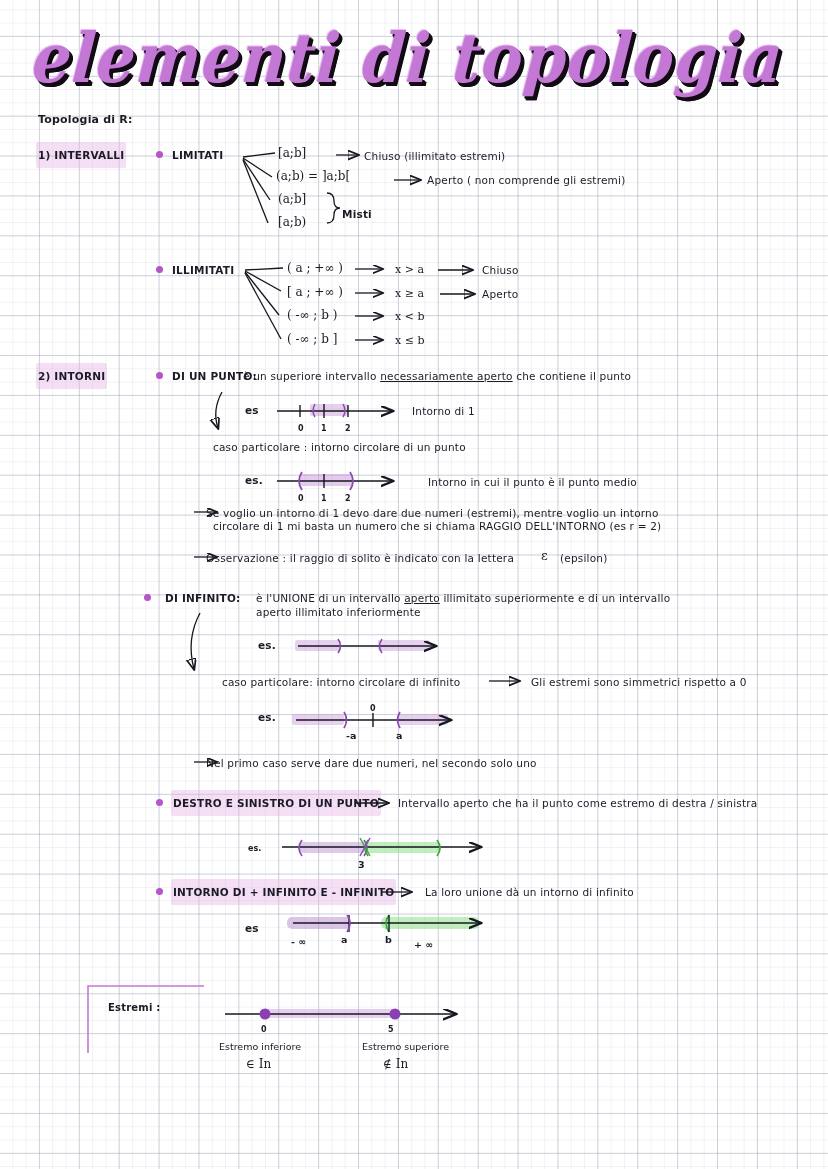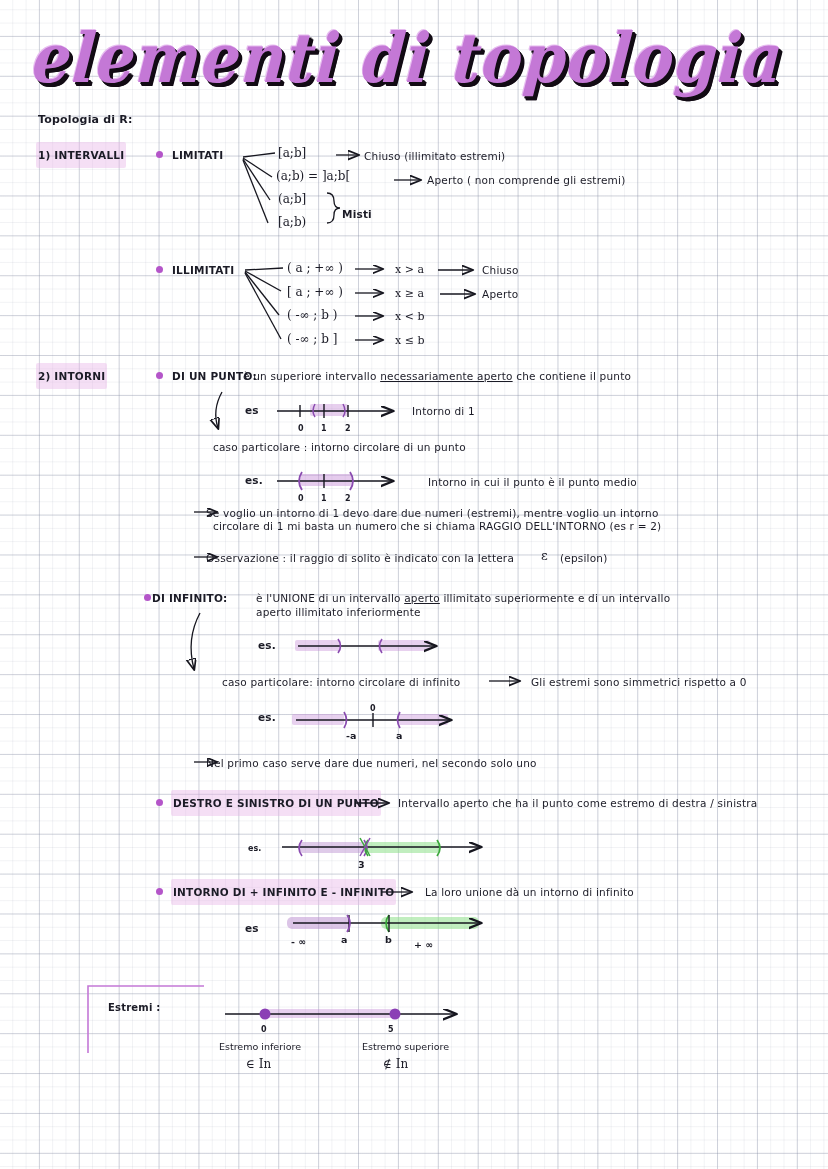--- a/index.html
+++ b/index.html
@@ -126,21 +126,21 @@
   <div class="t tiny bold" style="left:321px;top:492px;">1</div>
   <div class="t tiny bold" style="left:345px;top:492px;">2</div>
 
   <div class="t hand" style="left:206px;top:507px;">Se voglio un intorno di 1 devo dare due numeri (estremi), mentre voglio un intorno</div>
   <div class="t hand" style="left:213px;top:520px;">circolare di 1 mi basta un numero che si chiama RAGGIO DELL'INTORNO (es r = 2)</div>
   <div class="t hand" style="left:206px;top:552px;">Osservazione : il raggio di solito è indicato con la lettera</div>
   <div class="t math" style="left:541px;top:549px;font-size:13px;">ɛ</div>
   <div class="t hand" style="left:560px;top:552px;">(epsilon)</div>
 
   <div class="bullet" style="left:144px;top:594px;"></div>
-  <div class="t hand bold" style="left:152px;top:592px;">DI INFINITO:</div>
+  <div class="t hand bold" style="left:165px;top:592px;">DI INFINITO:</div>
   <div class="t hand" style="left:256px;top:592px;">
     <span>è l'UNIONE di un intervallo </span><span class="u">aperto</span><span> illimitato superiormente e di un intervallo</span>
   </div>
   <div class="t hand" style="left:256px;top:606px;">aperto illimitato inferiormente</div>
 
   <div class="t hand bold" style="left:258px;top:639px;">es.</div>
 
   <div class="t hand" style="left:222px;top:676px;">caso particolare: intorno circolare di infinito</div>
   <div class="t hand" style="left:531px;top:676px;">Gli estremi sono simmetrici rispetto a 0</div>
 

